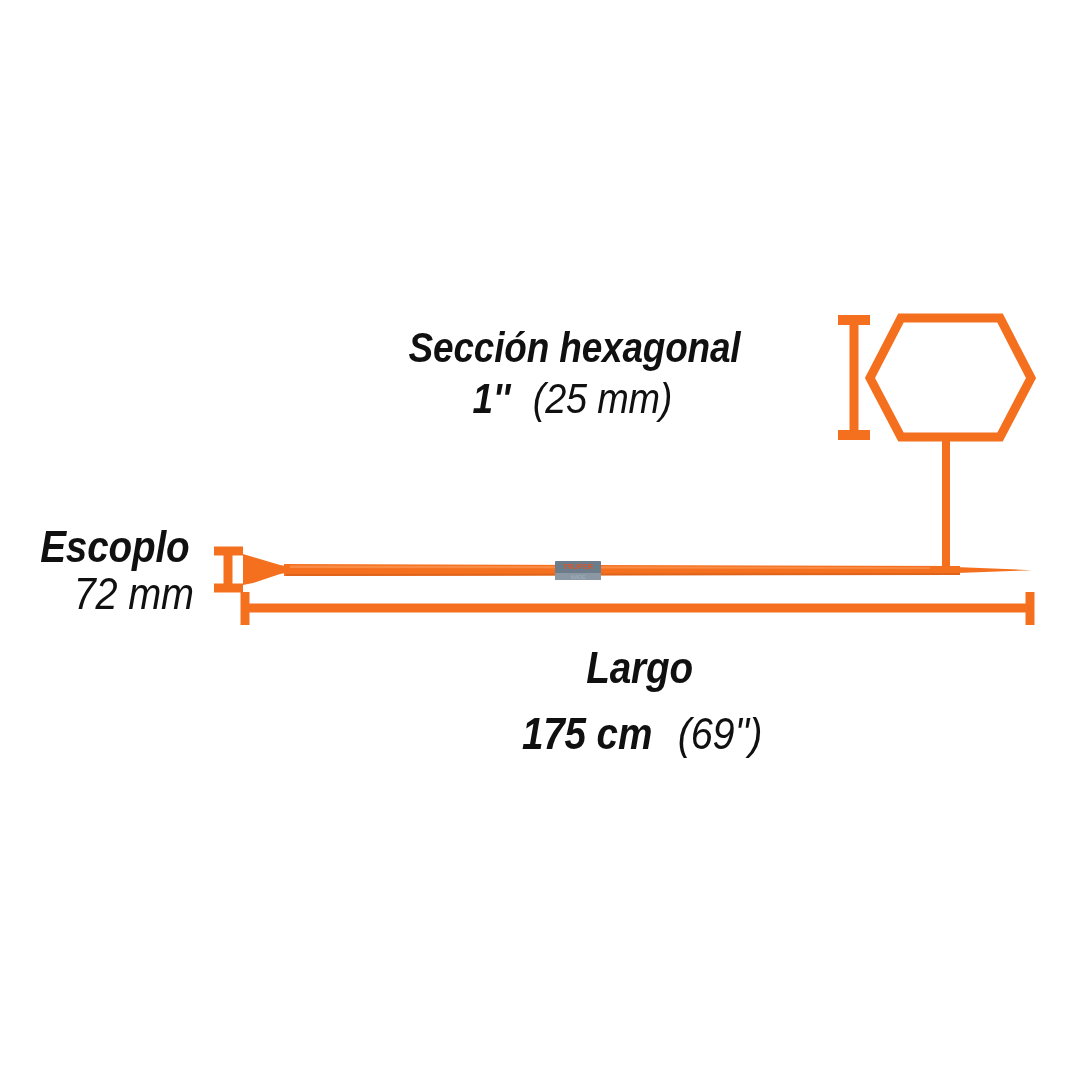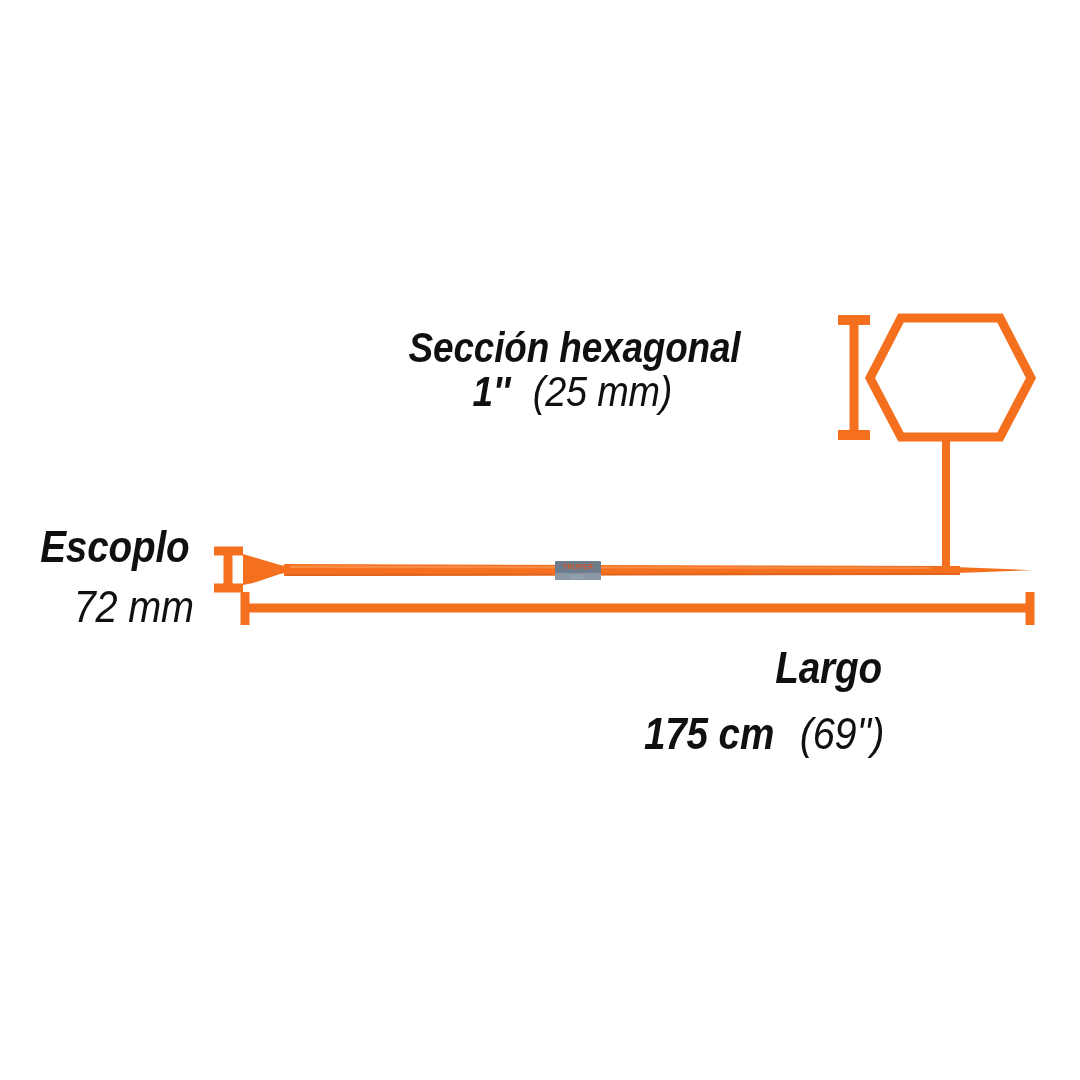--- a/index.html
+++ b/index.html
@@ -49,41 +49,41 @@
 
   
   #hex-label {
     left: 320px;
     top: 326px;
     width: 510px;
     text-align: center;
     font-size: 42px;
   }
   #hex-label .ln2 {
-    margin-top: 0;
+    margin-top: 7px;
   }
 
   
   #escoplo-label {
     left: 0px;
     top: 524px;
     width: 200px;
     text-align: right;
     font-size: 44px;
   }
   #escoplo-label .ln2 {
-    margin-top: 14px;
+    margin-top: 1px;
   }
 
   
   #largo-label {
-    left: 369px;
+    left: 380px;
     top: 645px;
     width: 520px;
-    text-align: right;
+    text-align: center;
     font-size: 44px;
   }
   #largo-label .ln2 {
     margin-top: 20px;
   }
 
   
   #art {
     position: absolute;
     left: 0;

